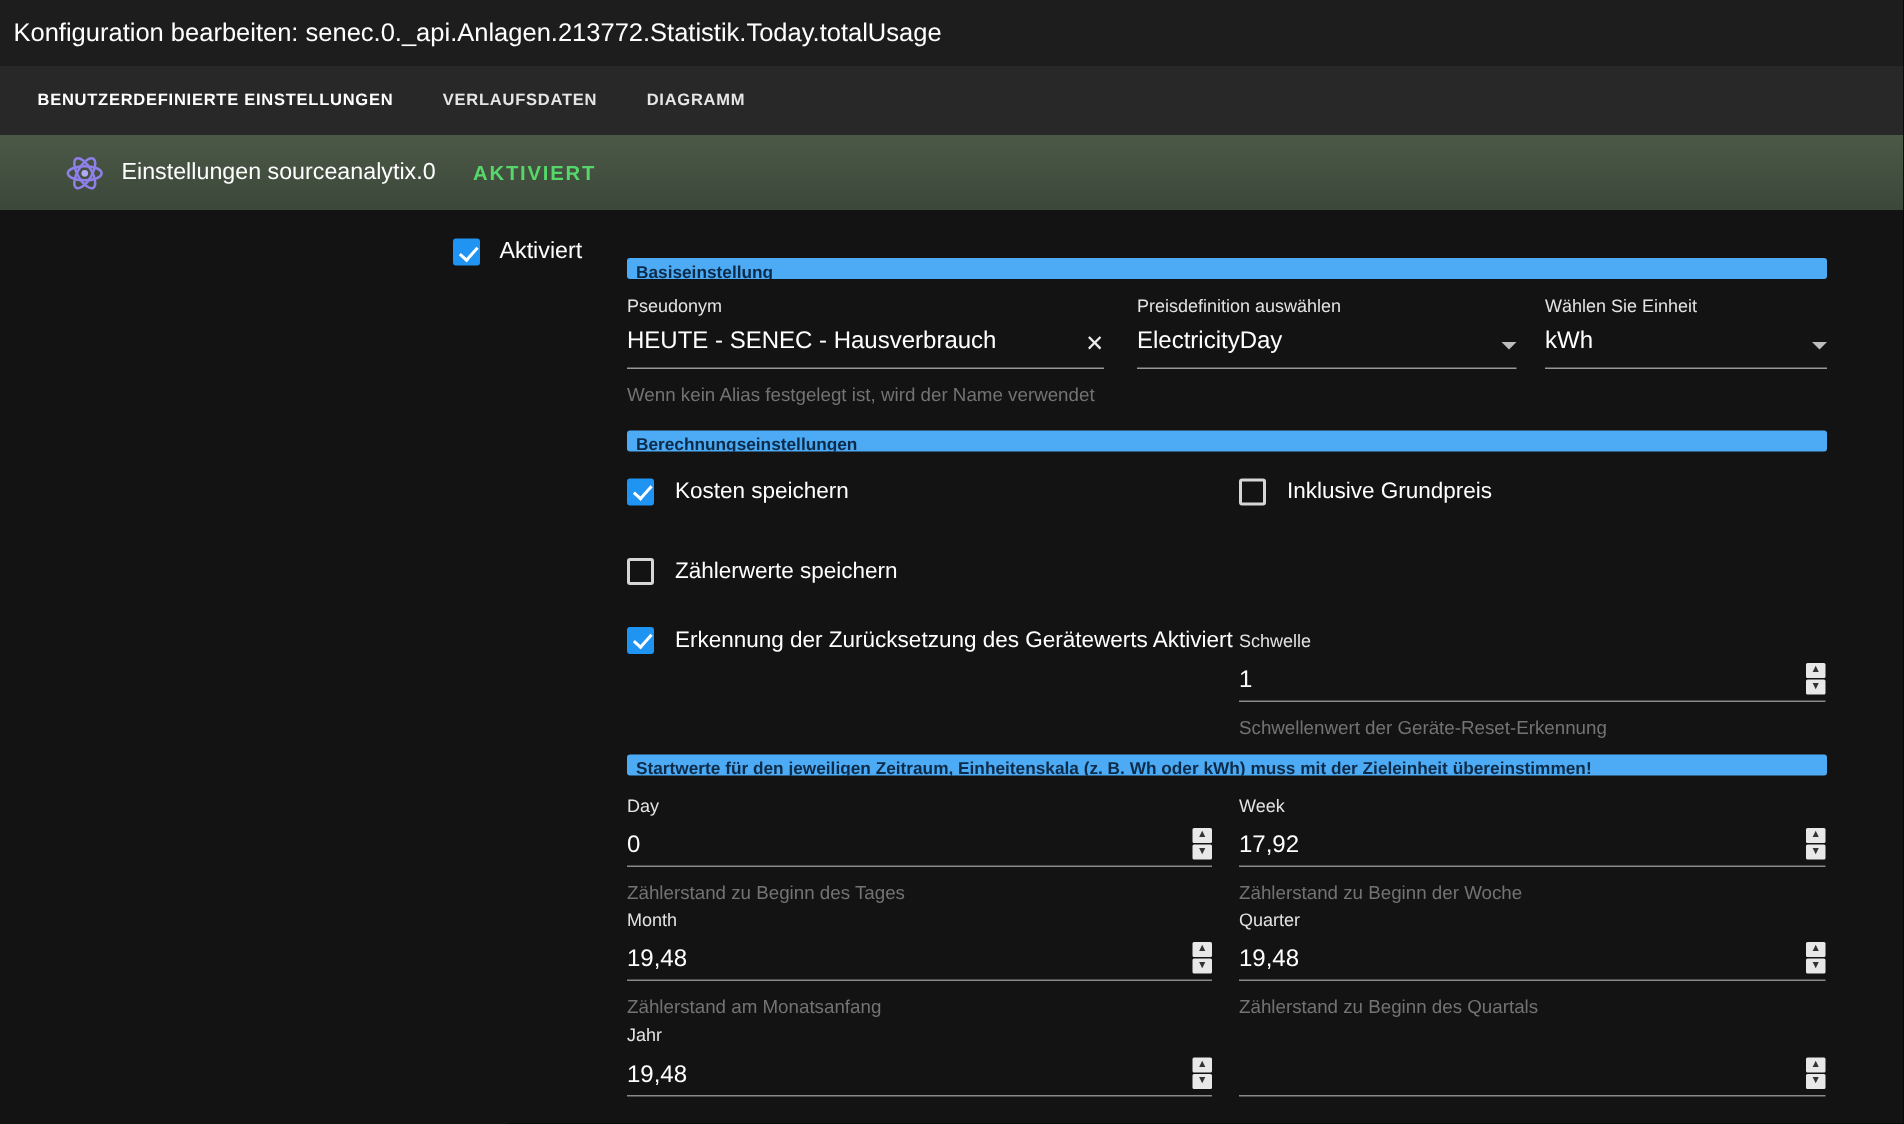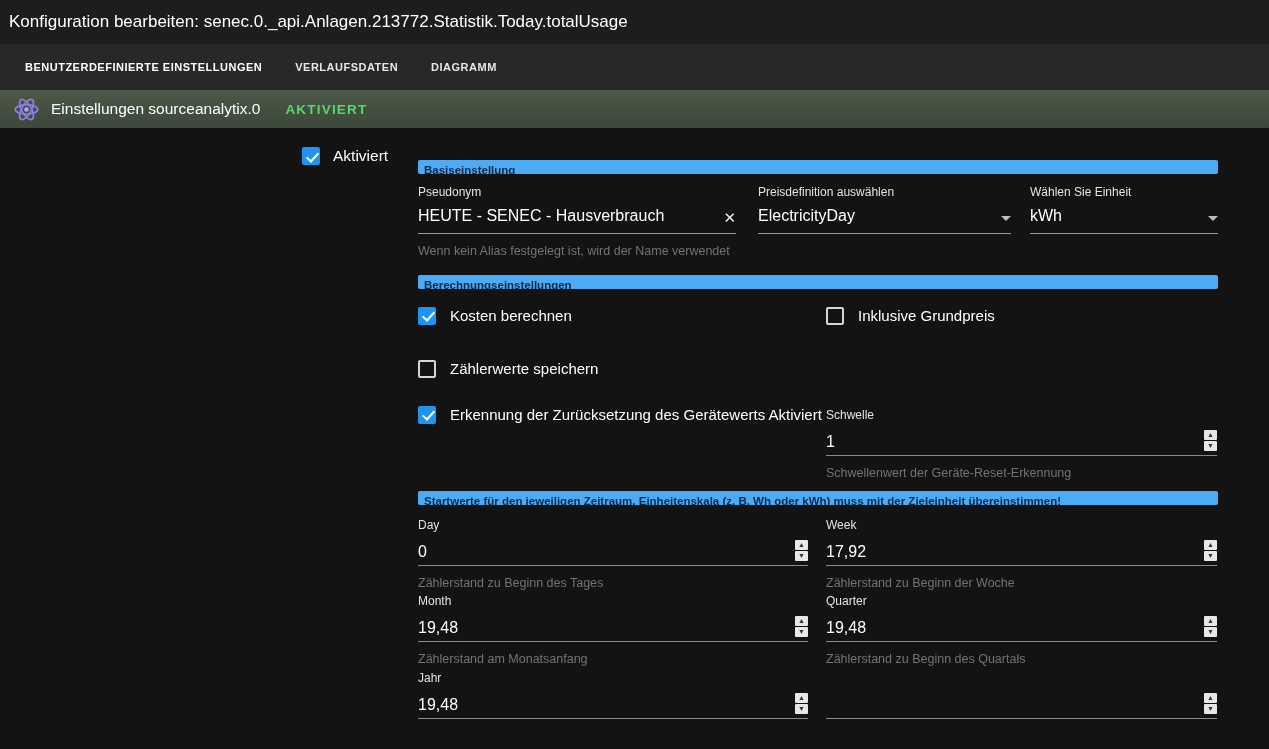--- a/index.html
+++ b/index.html
@@ -12,21 +12,21 @@
   
   .titlebar { height:44px; background:#1d1d1d; display:flex; align-items:center; padding:4px 9px; }
   .dialog-title { color:#ffffff; font-size:17px; white-space:nowrap; }
 
   
   .tabbar { height:46px; background:#282828; display:flex; align-items:center; gap:33px; padding:0 25px; }
   .tab { color:#e6e6e6; font-size:11px; font-weight:600; letter-spacing:.5px; cursor:pointer; white-space:nowrap; }
   .tab.active { color:#ffffff; }
 
   
-  .adapterbar { height:38px; background:linear-gradient(180deg,#4c5947,#3b483a); display:flex; align-items:center; padding:0 13px;text-align:center; }
+  .adapterbar { height:50px; background:linear-gradient(180deg,#4c5947,#3b483a); display:flex; align-items:center; padding:0 43px;text-align:center; }
   .adapter-icon { width:27px; height:27px; margin-right:11px; display:flex; flex:none; }
   .adapter-title { color:#ffffff; font-size:15.5px; }
   .adapter-status { margin-left:25px; color:#55d76a; font-size:13.5px; font-weight:700; letter-spacing:1.2px; }
 
   
   .content { position:relative; height:609px; background:#131313; }
 
   .enable-row { position:absolute; left:302px; top:19px; display:flex; align-items:center; gap:13px; cursor:pointer; }
   .enable-label { color:#ffffff; font-size:15.5px; font-weight:500; }
 
@@ -146,21 +146,21 @@
           </div>
         </div>
       </div>
 
       <div class="section-header mt-calc">Berechnungseinstellungen</div>
 
       <div class="cb-row cb-row1">
         <div class="cb-cell-l">
           <label class="cb-item">
             <span class="cb checked"></span>
-            <span class="cb-text">Kosten berechnen</span>
+            <span class="cb-text">Kosten speichern</span>
           </label>
         </div>
         <div class="cb-cell-r">
           <label class="cb-item">
             <span class="cb"></span>
             <span class="cb-text">Inklusive Grundpreis</span>
           </label>
         </div>
       </div>
 

